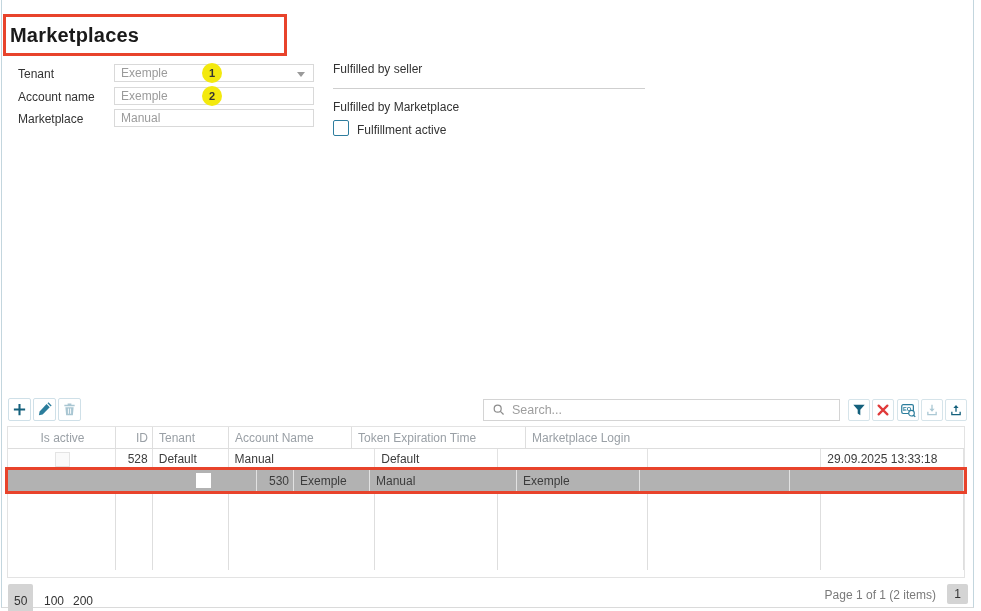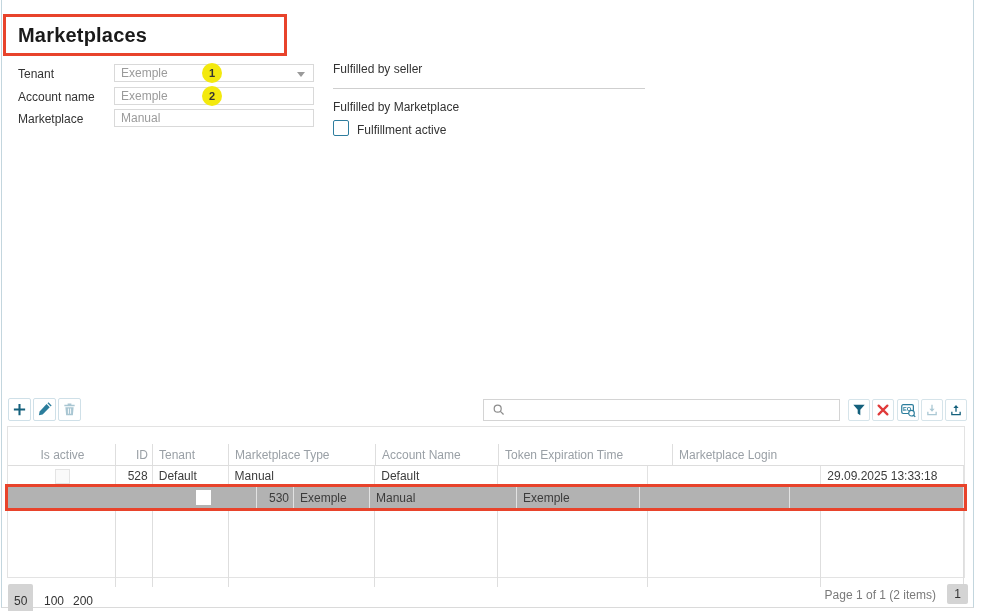--- a/index.html
+++ b/index.html
@@ -10,21 +10,21 @@
   .frame{
     position:absolute;left:1px;top:0;width:973px;height:608px;box-sizing:border-box;
     border-left:1px solid #c3d6de;border-right:1px solid #c3d6de;border-bottom:1px solid #dadada;
     pointer-events:none;
   }
   
   .title-box{
     position:absolute;left:3px;top:14px;width:284px;height:42px;box-sizing:border-box;
     border:3px solid #e8432b;display:flex;align-items:center;
   }
-  .title-box h1{margin:12px;font-size:20px;font-weight:bold;color:#1a1a1a;letter-spacing:.2px;}
+  .title-box h1{margin:4px;font-size:20px;font-weight:bold;color:#1a1a1a;letter-spacing:.2px;}
   
   .f-label{position:absolute;left:18px;font-size:12px;color:#333;}
   .f-input{
     position:absolute;left:114px;width:200px;height:18px;box-sizing:border-box;
     border:1px solid #d9d9d9;background:#fff;font-size:12px;color:#9b9b9b;
     padding:0 0 0 6px;display:flex;align-items:center;font-family:"Liberation Sans",sans-serif;
   }
   input.f-input{outline:none;display:block;line-height:16px;}
   .select-caret{
     position:absolute;right:8px;top:7px;width:0;height:0;
@@ -62,21 +62,21 @@
   .grid{
     position:absolute;left:7px;top:426px;width:958px;height:152px;box-sizing:border-box;
     border:1px solid #e3e3e3;font-size:12px;
   }
   .grow{display:flex;width:100%;box-sizing:border-box;}
   .gcell{
     box-sizing:border-box;padding:0 4px 0 6px;display:flex;align-items:center;
     border-right:1px solid #dedede;overflow:hidden;white-space:nowrap;
   }
   .gcell:last-child{border-right:none;}
-  .ghead{height:22px;border-bottom:1px solid #ddd;color:#9aa0a6;cursor:pointer;margin-top:17px;}
+  .ghead{height:22px;border-bottom:1px solid #ddd;color:#9aa0a6;cursor:pointer;}
   .ghead .gcell{color:#9aa0a6;}
   .gdata{height:21px;color:#3c3c3c;cursor:pointer;background:#fff;}
   .gdata .gcell{border-right:1px solid #e2e2e2;}
   .gdata.first{border-bottom:1px solid #ececec;}
   .gdata.selected{
     background:#b2b2b2;outline:3px solid #e8432b;position:relative;z-index:2;justify-content:flex-end;
   }
   .c0{width:108px;justify-content:center;}
   .c1{width:37px;justify-content:flex-end;}
   .c2{width:76px;}
@@ -145,20 +145,21 @@
   <svg width="15" height="15" viewBox="0 0 16 16">
       <path d="M6 1.5h4V3h3.5v1.5h-11V3H6zM3.6 5.5h8.8L11.6 14H4.4zM6.3 7v5.5h1V7zm2.4 0v5.5h1V7z" fill="#a9c6d2"></path>
     </svg>
 </button>
 
 <div class="search-box">
   <svg width="14" height="14" viewBox="0 0 16 16">
       <circle cx="6.5" cy="6.5" r="4" fill="none" stroke="#8d8d8d" stroke-width="1.4"></circle>
       <path d="M9.6 9.6l3.6 3.6" stroke="#8d8d8d" stroke-width="1.4"></path>
     </svg>
+  <input placeholder="Search..." style="">
 </div>
 
 <button class="tbtn sm" style="left:848px;">
   <svg width="14" height="14" viewBox="0 0 16 16">
       <path d="M1.5 2h13L9.5 7.6V14l-3-1.9V7.6z" fill="#14607c"></path>
     </svg>
 </button>
 <button class="tbtn sm" style="left:872px;">
   <svg width="14" height="14" viewBox="0 0 16 16">
       <path d="M3 3l10 10M13 3L3 13" stroke="#e03a3a" stroke-width="2.6" stroke-linecap="round"></path>
@@ -183,21 +184,20 @@
       <path d="M8 2.2L5 5.6h2.25V10h1.5V5.6H11z" fill="#14607c"></path>
       <path d="M2.5 10v4h11v-4H12v2.5H4V10z" fill="#14607c"></path>
     </svg>
 </button>
 
 <div class="grid">
   <div class="grow ghead">
     <div class="gcell c0">Is active</div>
     <div class="gcell c1">ID</div>
     <div class="gcell c2">Tenant</div>
-    <div class="gcell c3">Marketplace Type</div>
     <div class="gcell c4">Account Name</div>
     <div class="gcell c6">Token Expiration Time</div>
     <div class="gcell c5">Marketplace Login</div>
   </div>
 
   <div class="grow gdata first">
     <div class="gcell c0">
         <span class="rowchk faint"></span>
       </div>
     <div class="gcell c1">528</div>

